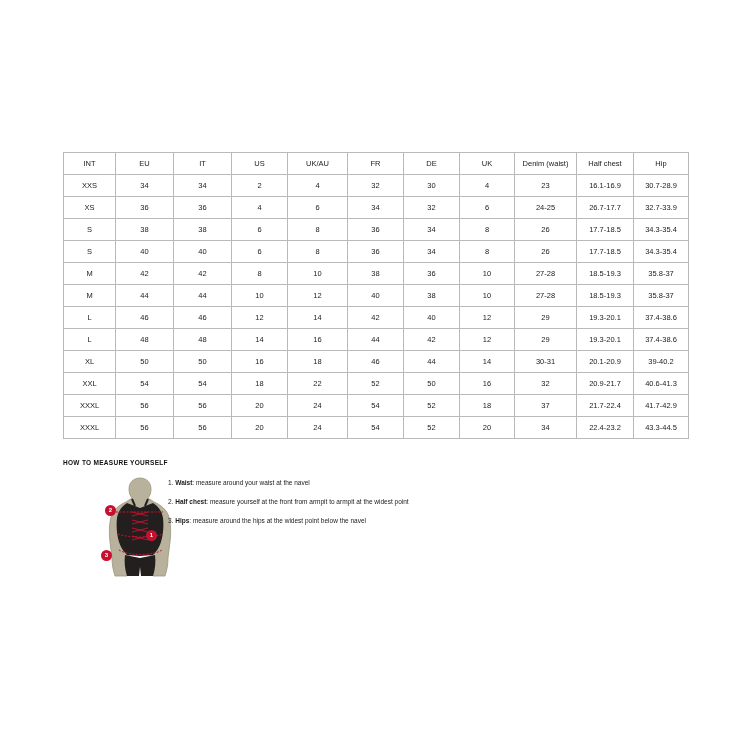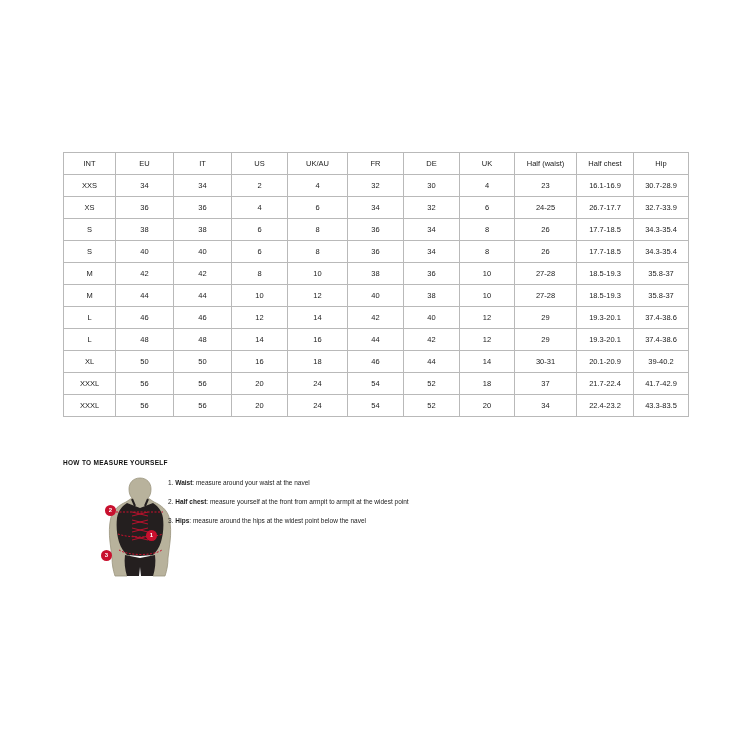--- a/index.html
+++ b/index.html
@@ -140,21 +140,21 @@
       <thead>
         <tr>
           <th>INT</th>
           <th>EU</th>
           <th>IT</th>
           <th>US</th>
           <th>UK/AU</th>
           <th>FR</th>
           <th>DE</th>
           <th>UK</th>
-          <th>Half (waist)</th>
+          <th>Denim (waist)</th>
           <th>Half chest</th>
           <th>Hip</th>
         </tr>
       </thead>
       <tbody>
         <tr>
           <td>XXS</td>
           <td>34</td>
           <td>34</td>
           <td>2</td>
@@ -264,20 +264,33 @@
           <td>16</td>
           <td>18</td>
           <td>46</td>
           <td>44</td>
           <td>14</td>
           <td>30-31</td>
           <td>20.1-20.9</td>
           <td>39-40.2</td>
         </tr>
         <tr>
+          <td>XXL</td>
+          <td>54</td>
+          <td>54</td>
+          <td>18</td>
+          <td>22</td>
+          <td>52</td>
+          <td>50</td>
+          <td>16</td>
+          <td>32</td>
+          <td>20.9-21.7</td>
+          <td>40.6-41.3</td>
+        </tr>
+        <tr>
           <td>XXXL</td>
           <td>56</td>
           <td>56</td>
           <td>20</td>
           <td>24</td>
           <td>54</td>
           <td>52</td>
           <td>18</td>
           <td>37</td>
           <td>21.7-22.4</td>
@@ -287,21 +300,21 @@
           <td>XXXL</td>
           <td>56</td>
           <td>56</td>
           <td>20</td>
           <td>24</td>
           <td>54</td>
           <td>52</td>
           <td>20</td>
           <td>34</td>
           <td>22.4-23.2</td>
-          <td>43.3-83.5</td>
+          <td>43.3-44.5</td>
         </tr>
       </tbody>
     </table>
   </div>
 
   <div class="measure-title">HOW TO MEASURE YOURSELF</div>
 
   <div class="measure-block">
 
     <div class="figure">

